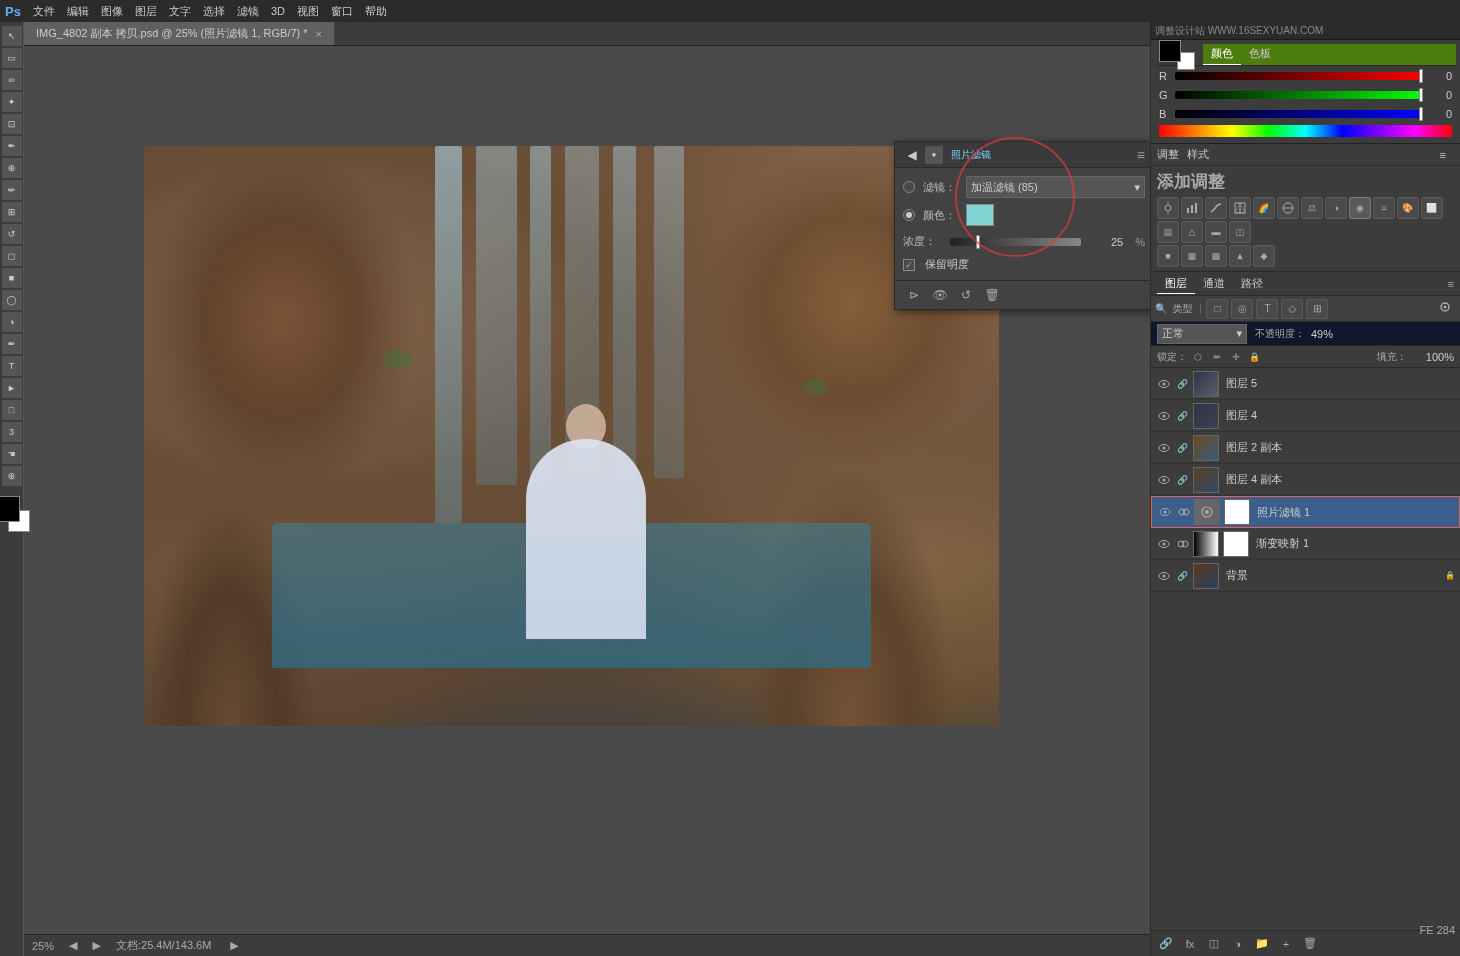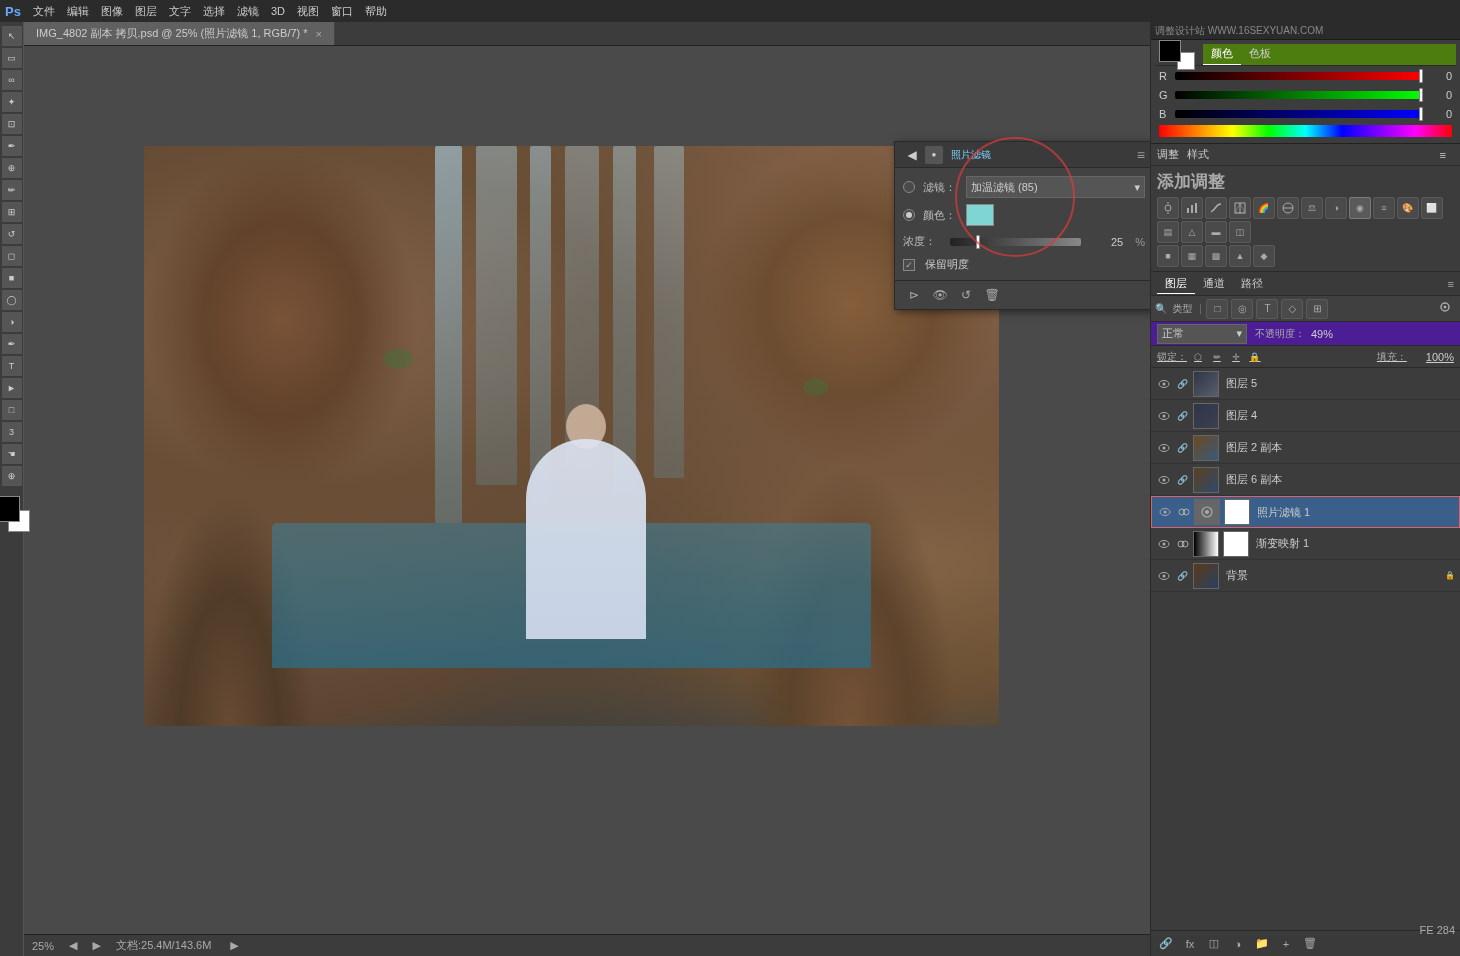--- a/index.html
+++ b/index.html
@@ -600,21 +600,21 @@
     }
 
     
     .blend-row {
       display: flex;
       align-items: center;
       height: 24px;
       padding: 0 6px;
       gap: 4px;
       flex-shrink: 0;
-      background: #4c1d95;
+      background: #0f172a;
       border-bottom: 1px solid #2a2a2a;
     }
     .blend-dropdown {
       width: 90px;
       height: 20px;
       background: #555;
       border: 1px solid #666;
       color: #ccc;
       font-size: 11px;
       padding: 0 4px;
@@ -637,21 +637,20 @@
     
     .lock-row {
       display: flex;
       align-items: center;
       height: 22px;
       padding: 0 6px;
       gap: 3px;
       flex-shrink: 0;
       background: #3c3c3c;
       border-bottom: 1px solid #2a2a2a;
-      text-decoration: underline;
     }
     .lock-label {
       font-size: 10px;
       color: #aaa;
     }
     .lock-btn {
       width: 16px;
       height: 16px;
       display: flex;
       align-items: center;
@@ -1193,21 +1192,21 @@
         <div class="layer-item">
           <div class="layer-visibility">
             <svg width="14" height="10">
                 <ellipse cx="7" cy="5" rx="5" ry="3.5" fill="none" stroke="#aaa" stroke-width="1"></ellipse>
                 <circle cx="7" cy="5" r="1.5" fill="#aaa"></circle>
               </svg>
           </div>
           <div class="layer-link">🔗</div>
           <div class="layer-thumb" style="background:linear-gradient(135deg,#5a4020,#304a6a);">
           </div>
-          <span class="layer-name">图层 6 副本</span>
+          <span class="layer-name">图层 4 副本</span>
         </div>
 
         <div class="layer-item selected-highlight">
           <div class="layer-visibility">
             <svg width="14" height="10">
                 <ellipse cx="7" cy="5" rx="5" ry="3.5" fill="none" stroke="#aaa" stroke-width="1"></ellipse>
                 <circle cx="7" cy="5" r="1.5" fill="#aaa"></circle>
               </svg>
           </div>
           <div class="layer-link">

